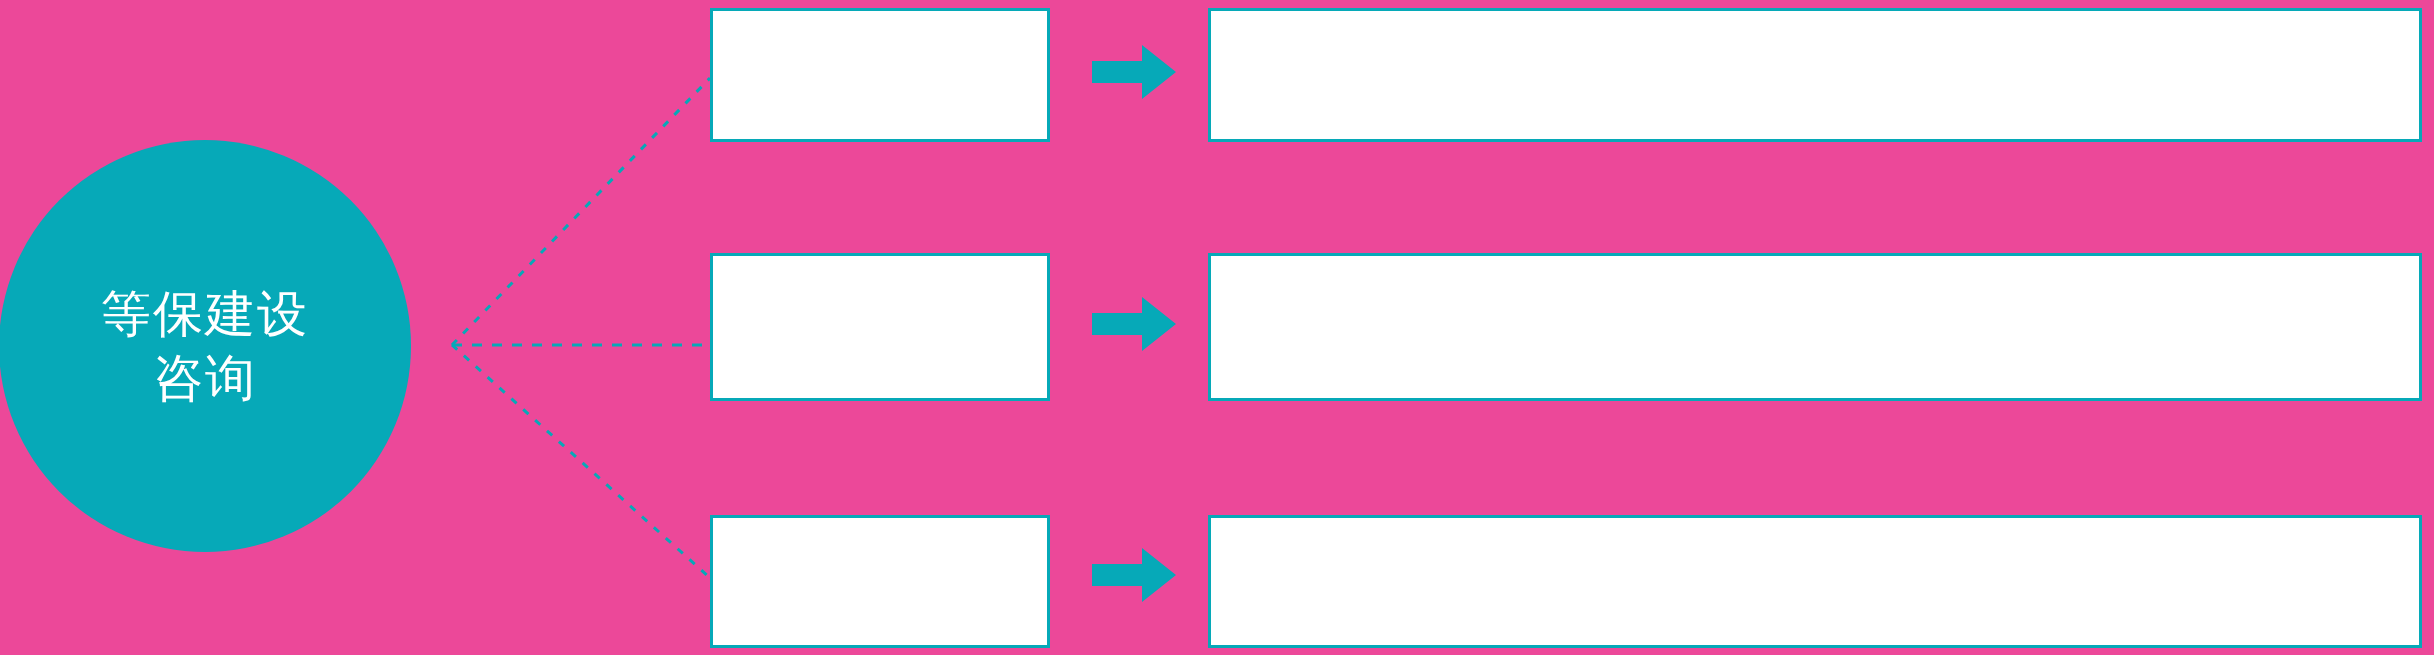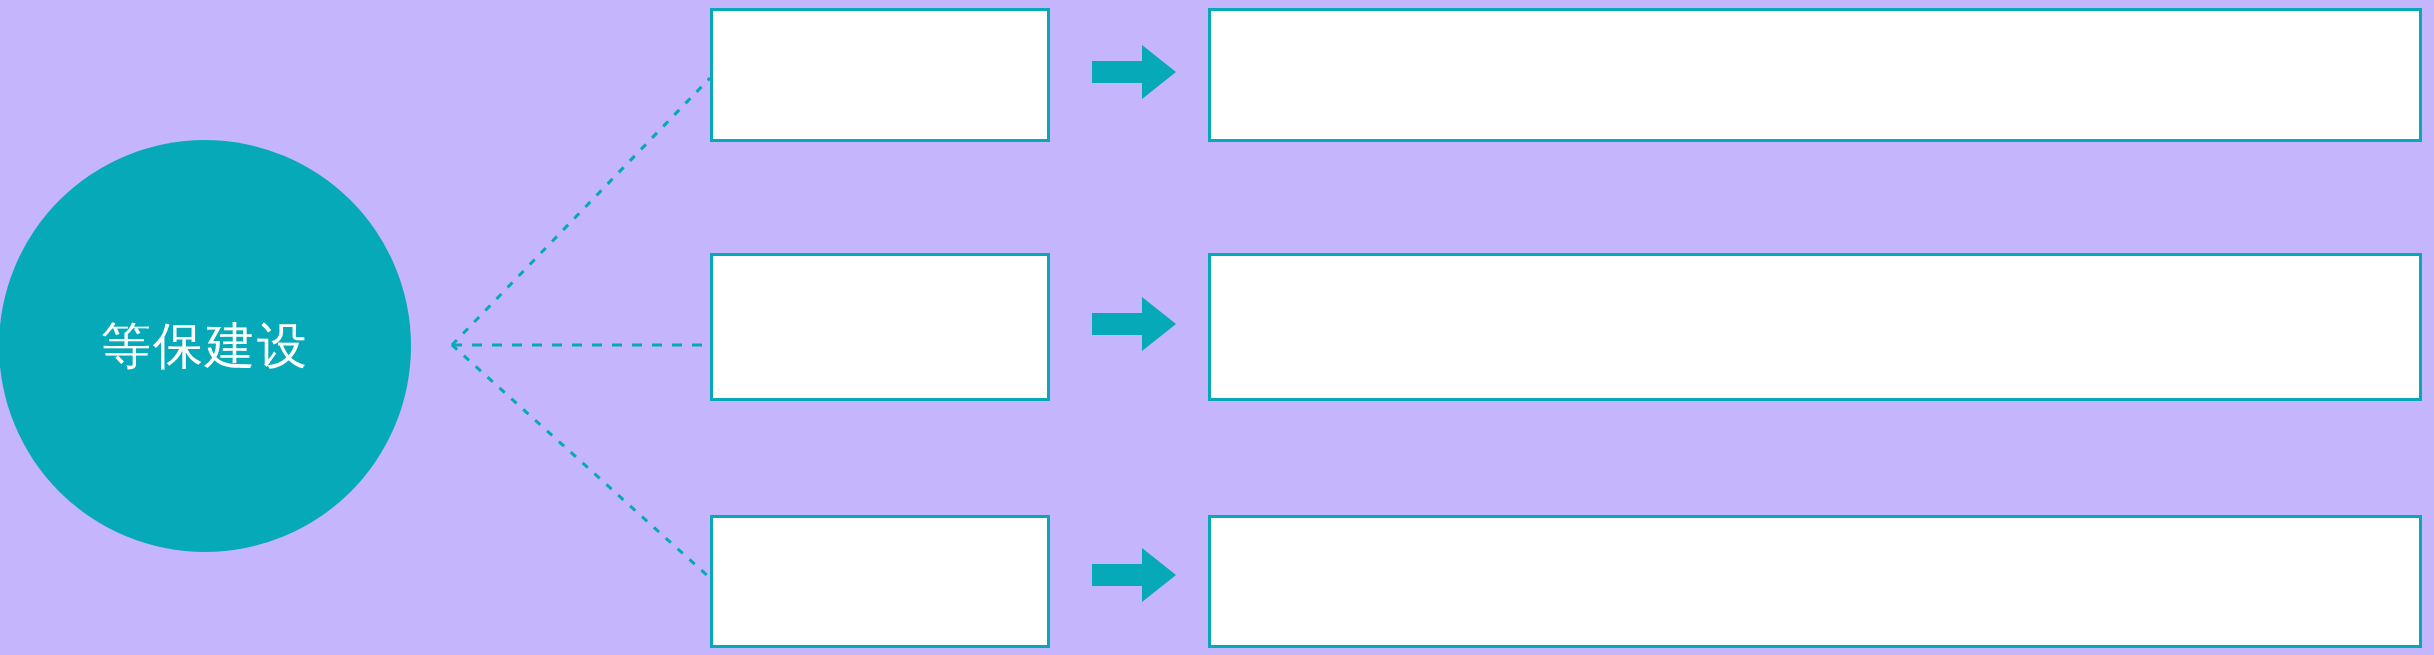--- a/index.html
+++ b/index.html
@@ -7,21 +7,21 @@
     padding: 0;
     background: #ffffff;
   }
   body {
     font-family: "Liberation Sans", "DejaVu Sans", sans-serif;
   }
   #stage {
     position: relative;
     width: 2434px;
     height: 655px;
-    background: #c4b5fd;
+    background: #ec4899;
     overflow: hidden;
   }
 
   
   .hub {
     position: absolute;
     left: -1px;
     top: 140px;
     width: 412px;
     height: 412px;
@@ -92,20 +92,21 @@
   .row-2 .arrow { top: 548px; }
   .arrow svg { display: block; width: 100%; height: 100%; }
 </style>
 </head>
 <body>
 
 <div id="stage">
 
   <div class="hub">
     <span class="hub-line">等保建设</span>
+    <span class="hub-line">咨询</span>
   </div>
 
   <svg class="connectors" viewBox="0 0 2434 655" xmlns="http://www.w3.org/2000/svg">
     <line x1="452" y1="345" x2="710" y2="78" stroke="#06a9b8" stroke-width="3" stroke-dasharray="7 9" stroke-linecap="butt"></line>
     <line x1="452" y1="345" x2="710" y2="345" stroke="#06a9b8" stroke-width="3" stroke-dasharray="10 10" stroke-linecap="butt"></line>
     <line x1="452" y1="345" x2="710" y2="578" stroke="#06a9b8" stroke-width="3" stroke-dasharray="7 9" stroke-linecap="butt"></line>
   </svg>
 
   <div class="row-0">
     <div class="box small"></div>

